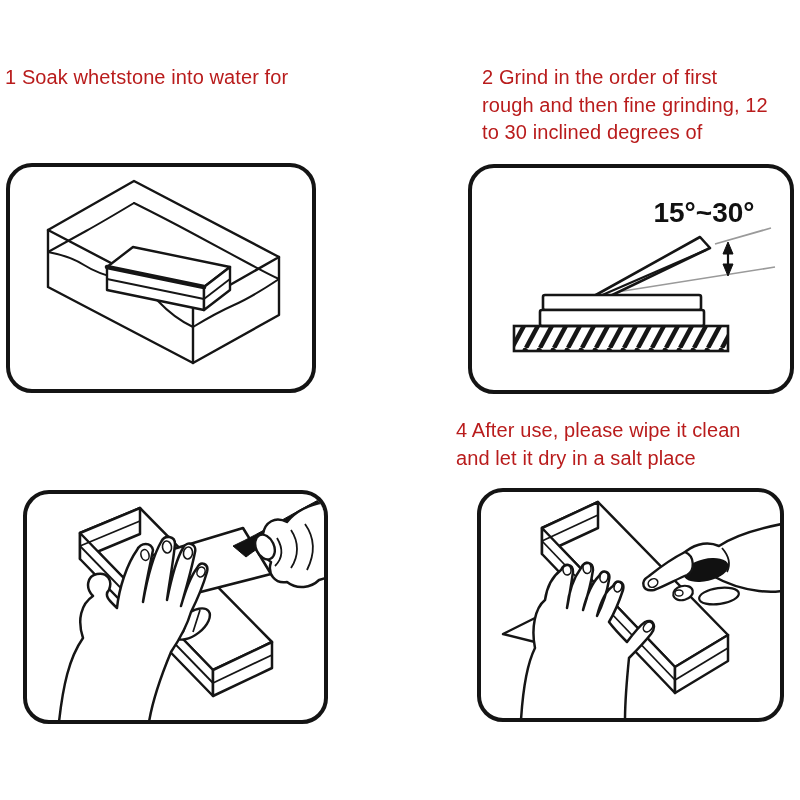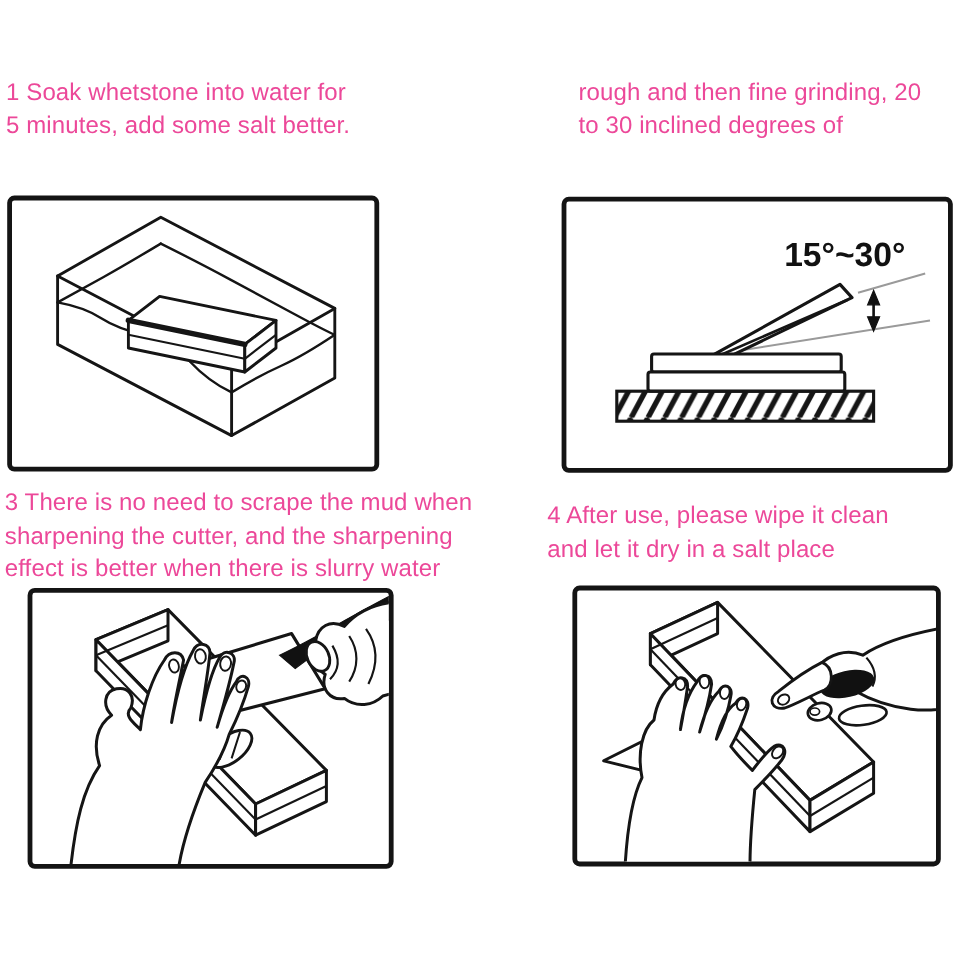--- a/index.html
+++ b/index.html
@@ -1,50 +1,45 @@
 <!DOCTYPE html>
 <html><head>
 <meta charset="utf-8">
 <style>
   html,body{margin:0;padding:0;background:#ffffff;}
   .canvas{
     position:relative;width:800px;height:800px;background:#ffffff;
     font-family:"Liberation Sans", sans-serif;color:#1c1c1c;overflow:hidden;
   }
   .caption{
-    position:absolute;font-size:20px;line-height:27.5px;color:#ec4899;
+    position:absolute;font-size:20px;line-height:27.5px;color:#b91c1c;
     letter-spacing:0.1px;
   }
   .panel{
-    position:absolute;border:4px solid #141414;border-radius:6px;
+    position:absolute;border:4px solid #141414;border-radius:26px;
     box-sizing:border-box;background:#ffffff;overflow:hidden;
   }
   .panel svg{position:absolute;left:-2px;top:-2px;}
   svg text{font-family:"Liberation Sans", sans-serif;}
 </style>
 </head>
 <body>
 
 <div class="canvas">
 
   <div class="caption" style="left:5px;top:64px;width:310px">
     <div>1 Soak whetstone into water for</div>
-    <div>5 minutes, add some salt better.</div>
   </div>
 
   <div class="caption" style="left:482px;top:64px;width:312px">
-    <div>rough and then fine grinding, 20</div>
+    <div>2 Grind in the order of first</div>
+    <div>rough and then fine grinding, 12</div>
     <div>to 30 inclined degrees of</div>
   </div>
 
-  <div class="caption" style="left:4px;top:406px;width:410px">
-    <div>3 There is no need to scrape the mud when</div>
-    <div>sharpening the cutter, and the sharpening</div>
-    <div>effect is better when there is slurry water</div>
-  </div>
 
   <div class="caption" style="left:456px;top:417px;width:310px">
     <div>4 After use, please wipe it clean</div>
     <div>and let it dry in a salt place</div>
   </div>
 
   <div class="panel" style="left:6px;top:163px;width:310px;height:230px">
     <svg width="306" height="226" viewBox="0 0 306 226">
       <g stroke="#151515" stroke-width="2.4" fill="none" stroke-linejoin="round" stroke-linecap="round">
 

